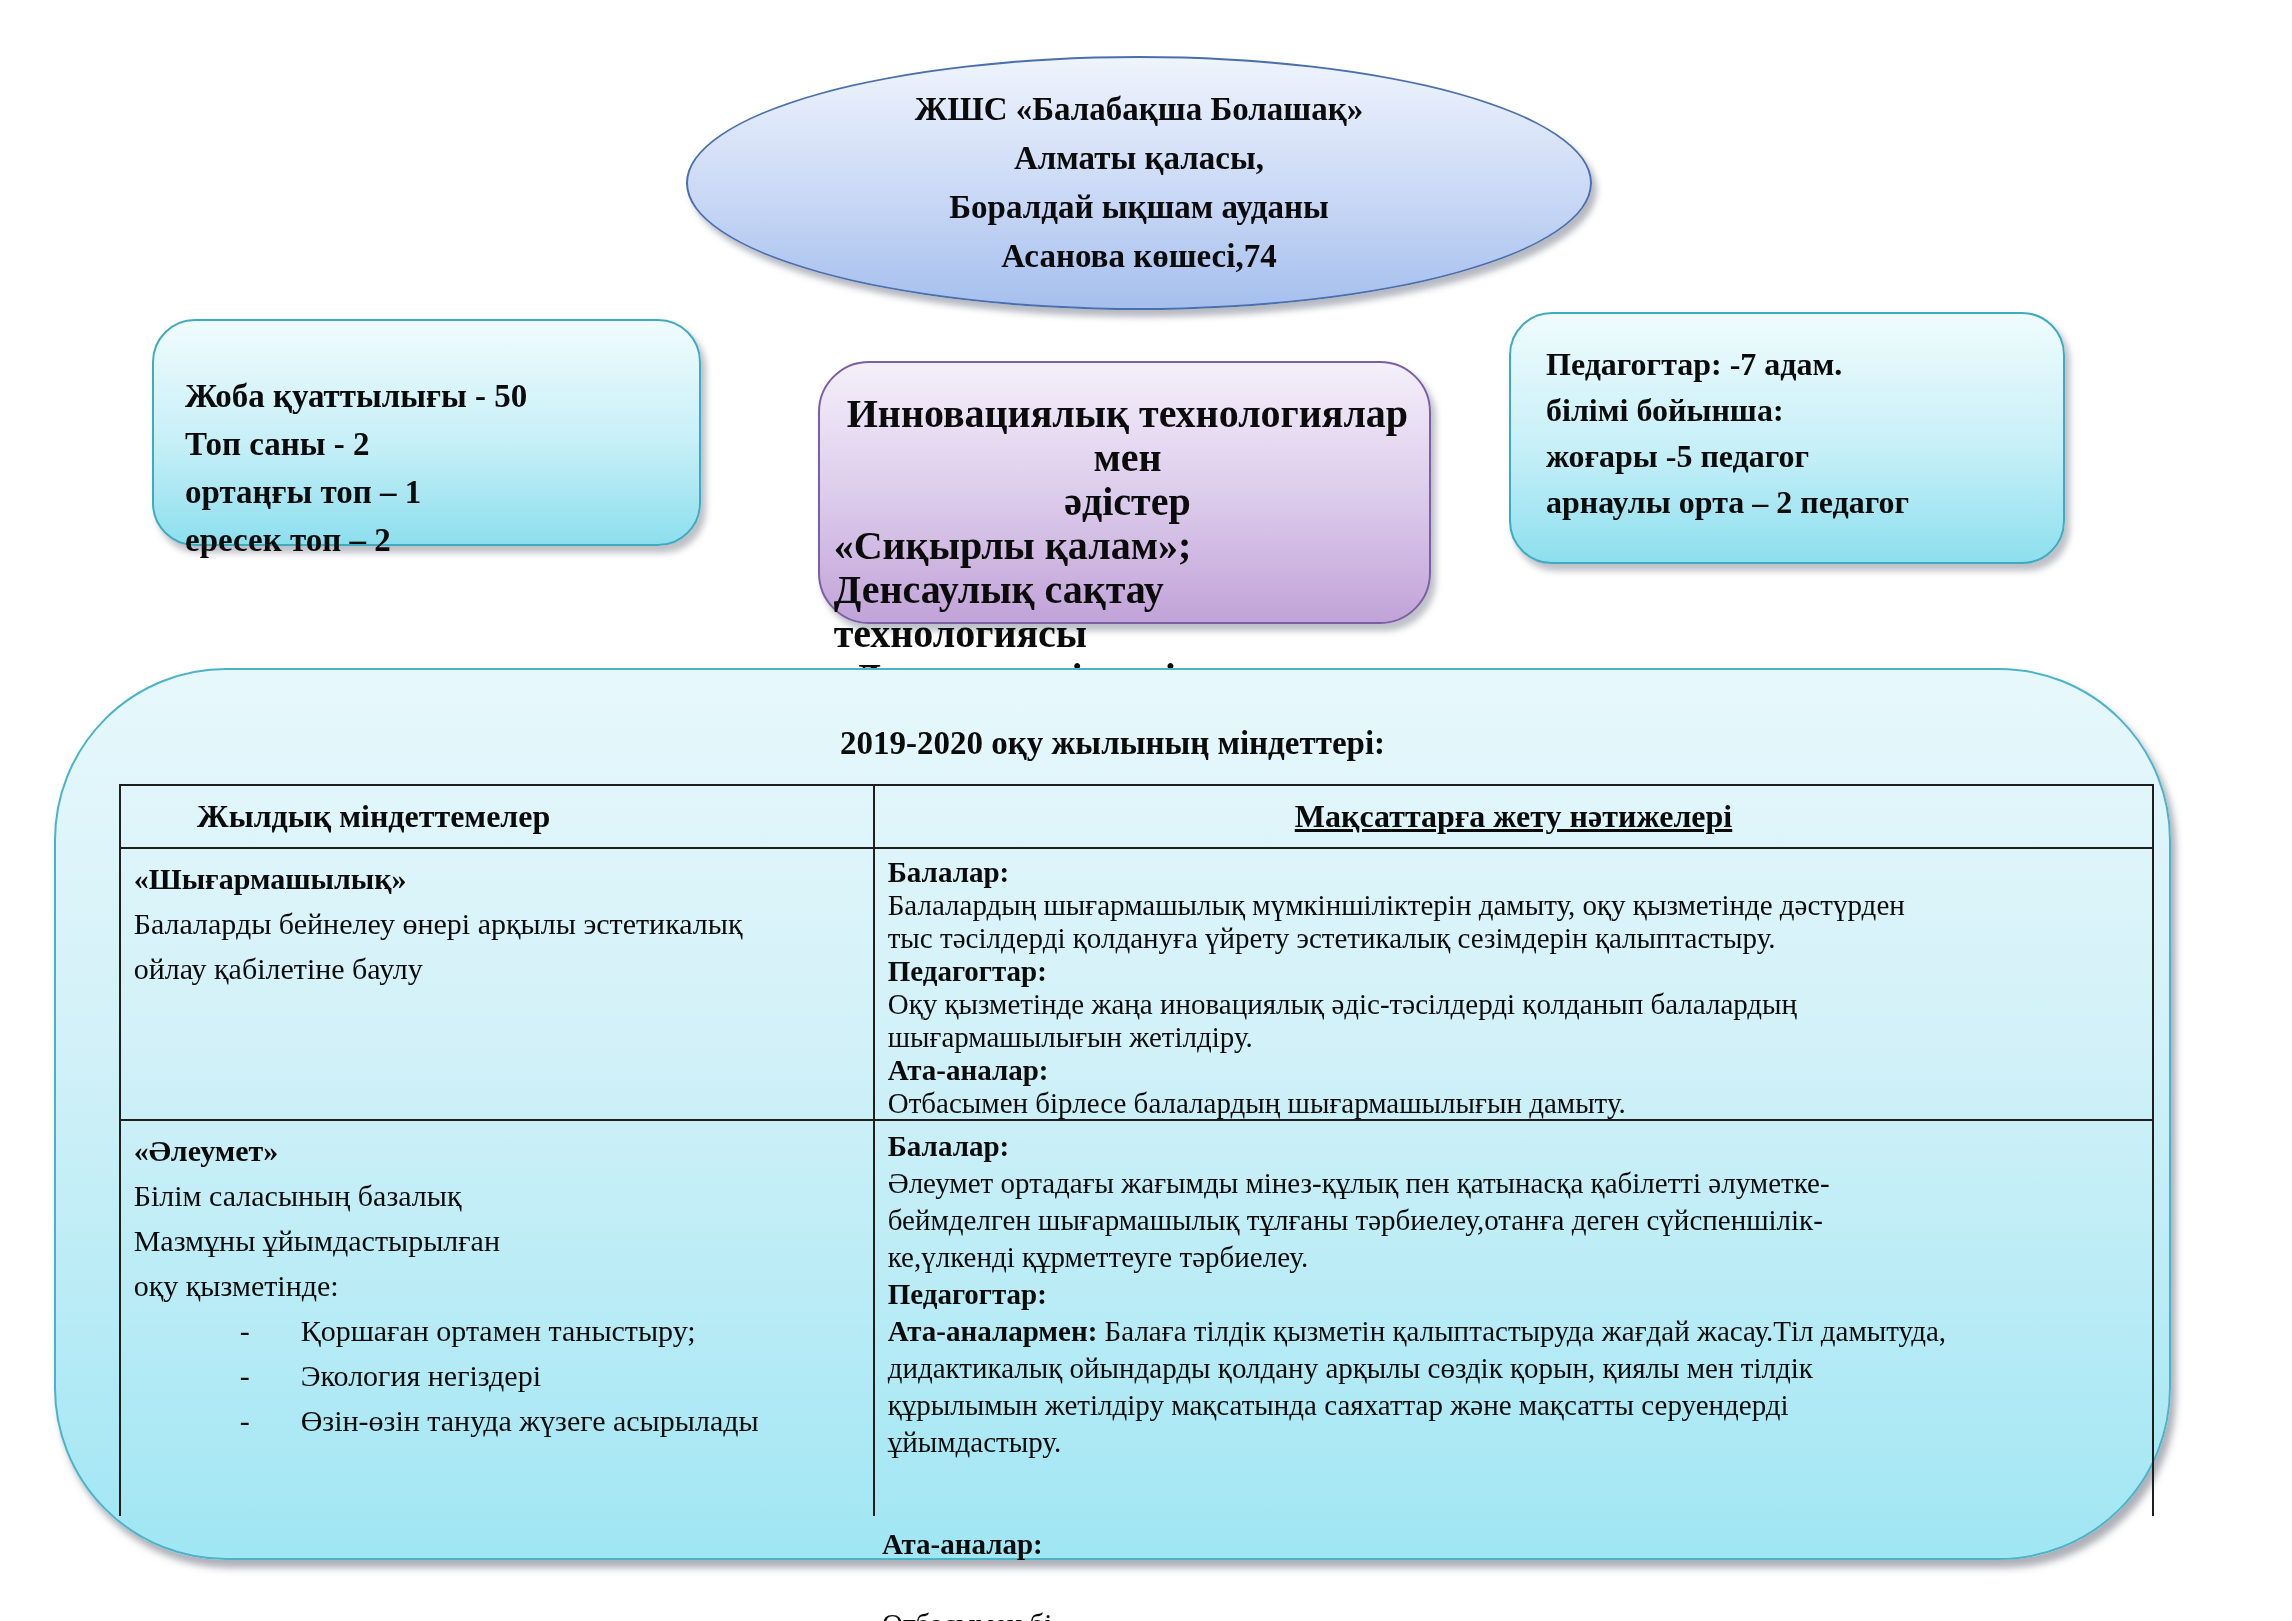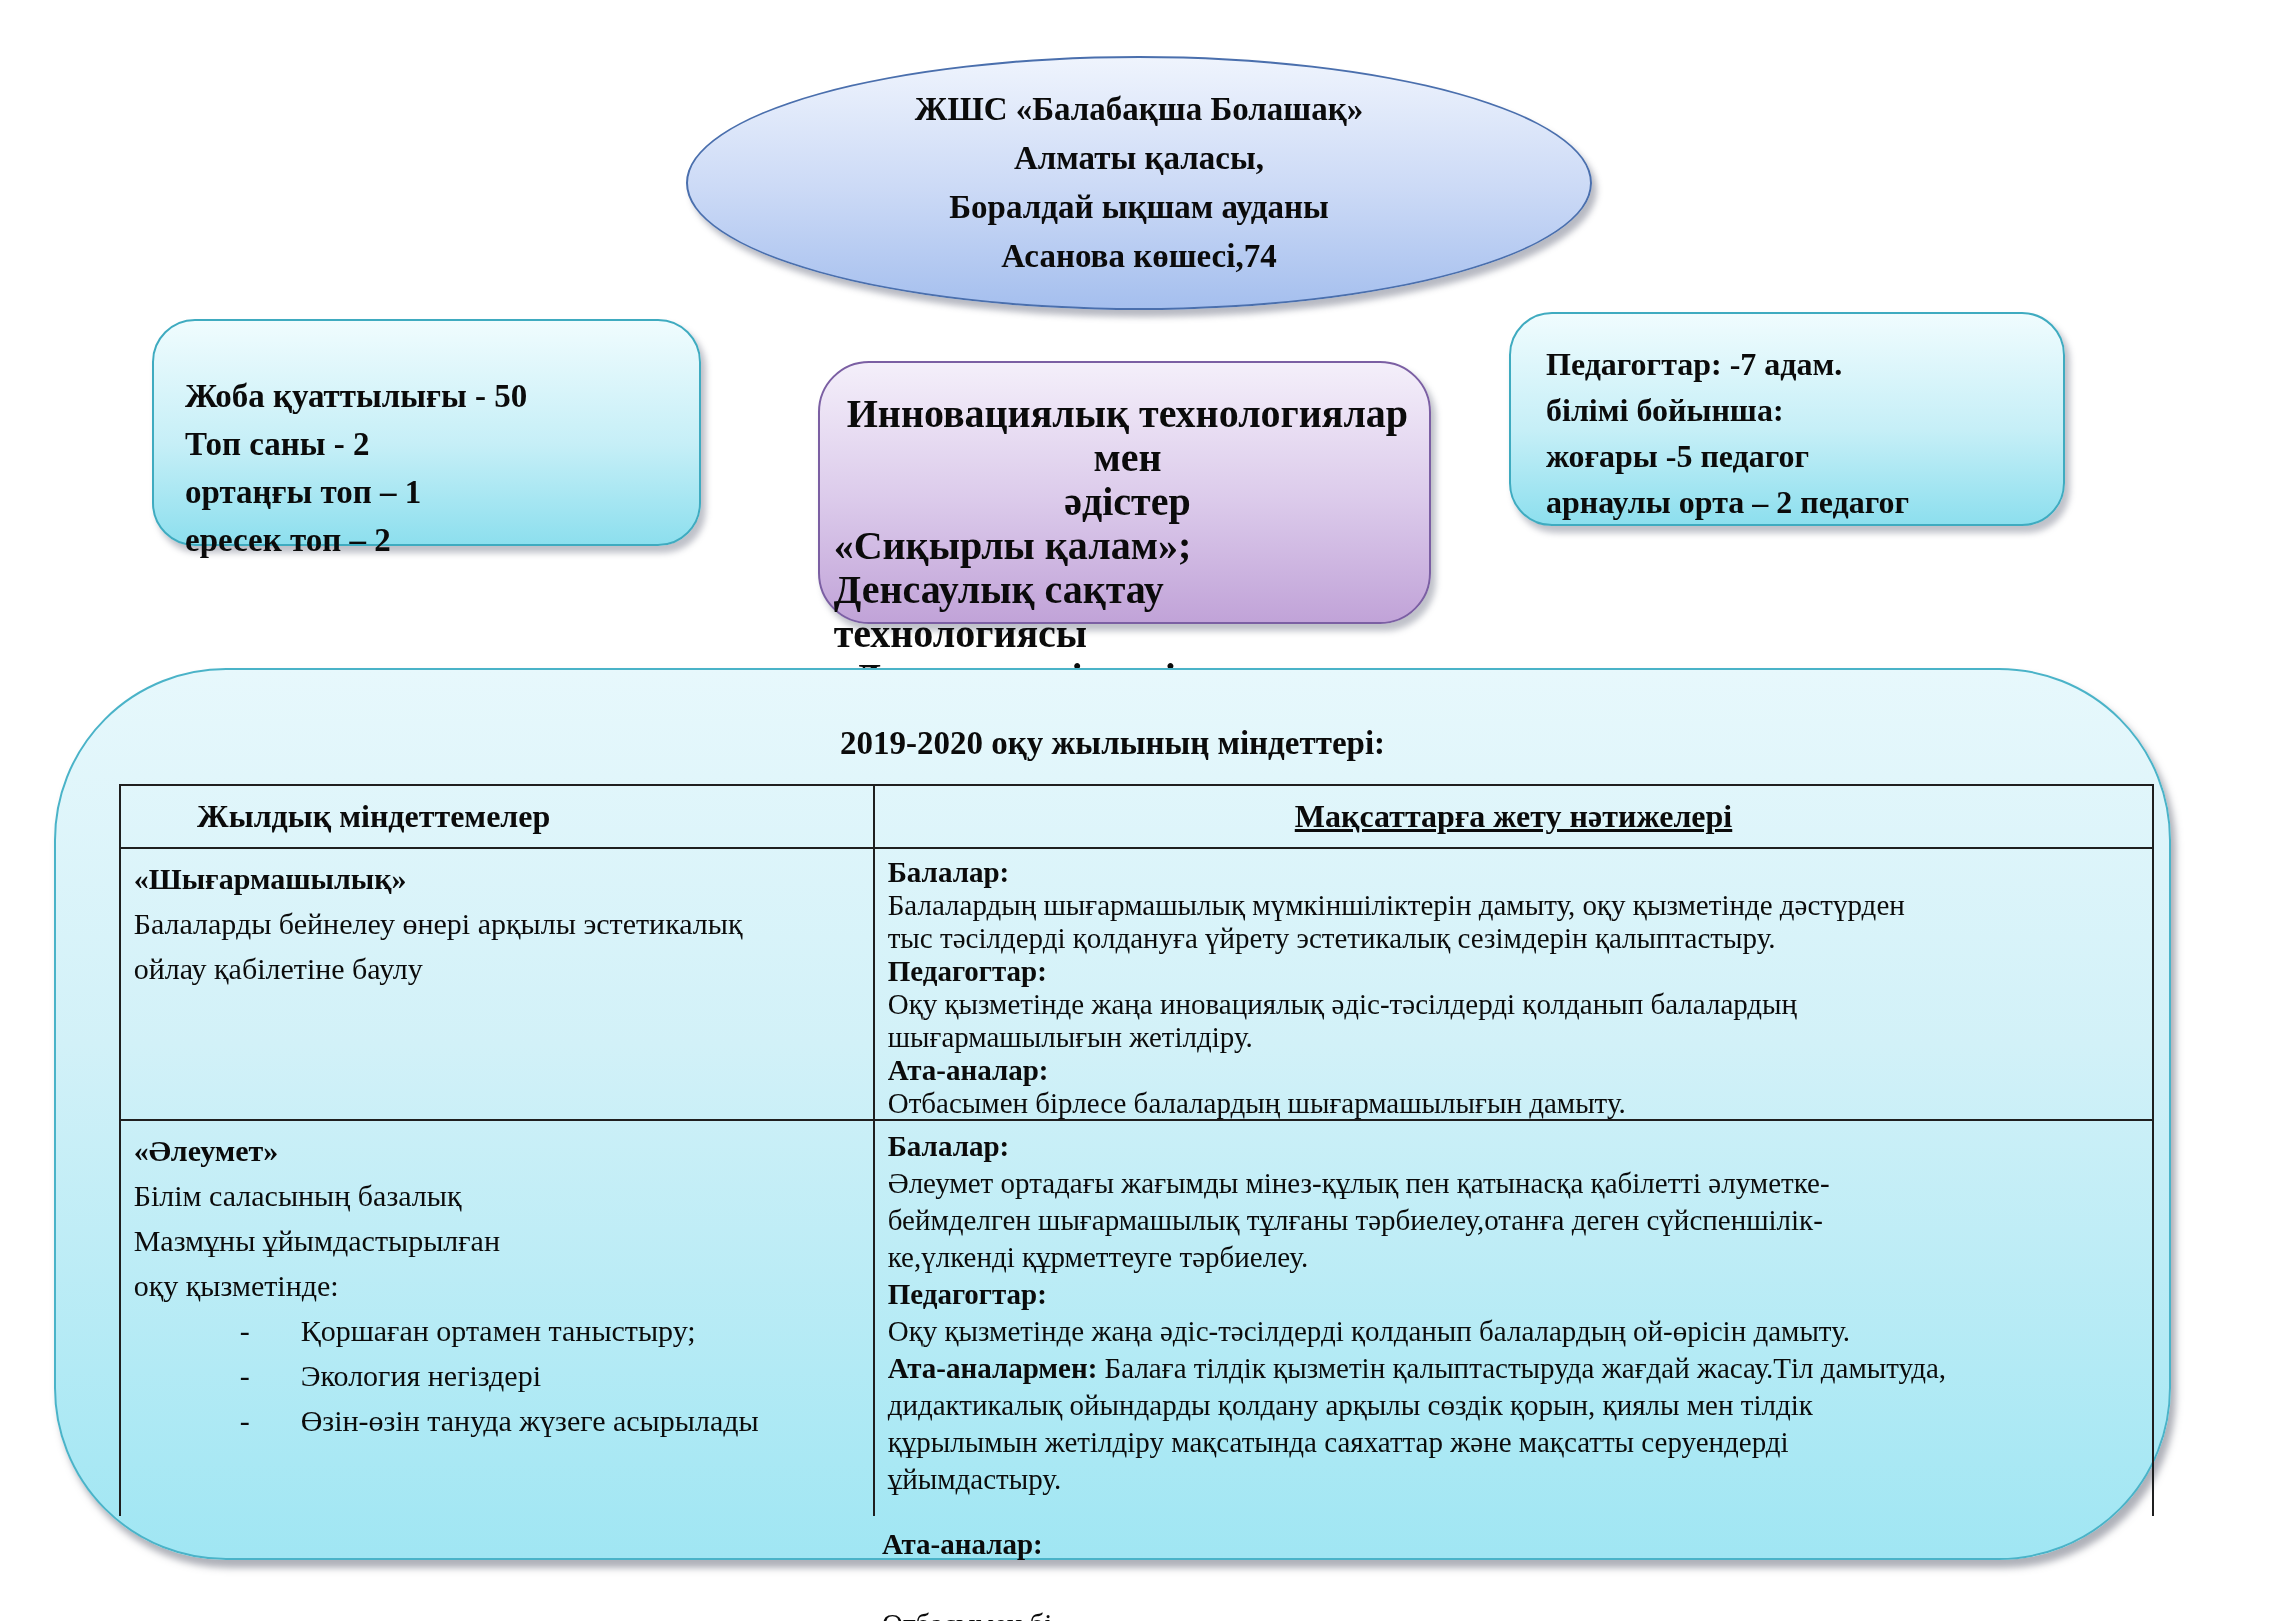--- a/index.html
+++ b/index.html
@@ -25,21 +25,21 @@
 
   
   .box{position:absolute;box-sizing:border-box;box-shadow:4.9px 6.9px 6.9px rgba(95,100,120,.4);}
   .box .line{font-weight:bold;}
   .box.cyan{
     border:2.9px solid #3fabc0;border-radius:43px;
     background:linear-gradient(180deg,#f0fcfe 0%,#c6eff7 55%,#8ddfee 100%);
   }
   #left-box{left:152px;top:319px;width:549px;height:227px;padding:51px 9.8px 0 31px;}
   #left-box .line{font-size:33px;line-height:48px;}
-  #right-box{left:1509px;top:312px;width:556px;height:214px;padding:27.4px 9.8px 0 35px;}
+  #right-box{left:1509px;top:312px;width:556px;height:252px;padding:27.4px 9.8px 0 35px;}
   #right-box .line{font-size:32px;line-height:46px;}
   #center-box{
     left:818px;top:361px;width:613px;height:263px;
     border:2.9px solid #7b5fa3;border-radius:51px;
     background:linear-gradient(180deg,#f4effa 0%,#dccbeb 52%,#c1a3d8 100%);
     padding:29px 7.8px 0 13.7px;
   }
   #center-box .line{font-size:40px;line-height:44px;}
 
   
@@ -146,21 +146,20 @@
             <div class="line dash"><span class="mark">-</span>Қоршаған ортамен таныстыру;</div>
             <div class="line dash"><span class="mark">-</span>Экология негіздері</div>
             <div class="line dash"><span class="mark">-</span>Өзін-өзін тануда жүзеге асырылады</div>
           </div>
         <div class="cell cr r2">
             <div class="line b">Балалар:</div>
             <div class="line">Әлеумет ортадағы жағымды мінез-құлық пен қатынасқа қабілетті әлуметке-</div>
             <div class="line">беймделген шығармашылық тұлғаны тәрбиелеу,отанға деген сүйспеншілік-</div>
             <div class="line">ке,үлкенді құрметтеуге тәрбиелеу.</div>
             <div class="line b">Педагогтар:</div>
-            <div class="line">Оқу қызметінде жаңа әдіс-тәсілдерді қолданып балалардың ой-өрісін дамыту.</div>
             <div class="line"><strong>Ата-аналармен:</strong> Балаға тілдік қызметін қалыптастыруда жағдай жасау.Тіл дамытуда,</div>
             <div class="line">дидактикалық ойындарды  қолдану арқылы сөздік қорын, қиялы мен тілдік</div>
             <div class="line">құрылымын жетілдіру мақсатында саяхаттар және мақсатты серуендерді</div>
             <div class="line">ұйымдастыру.</div>
           </div>
       </div>
     </div>
   </div>
 
   <div class="overflow-text">

